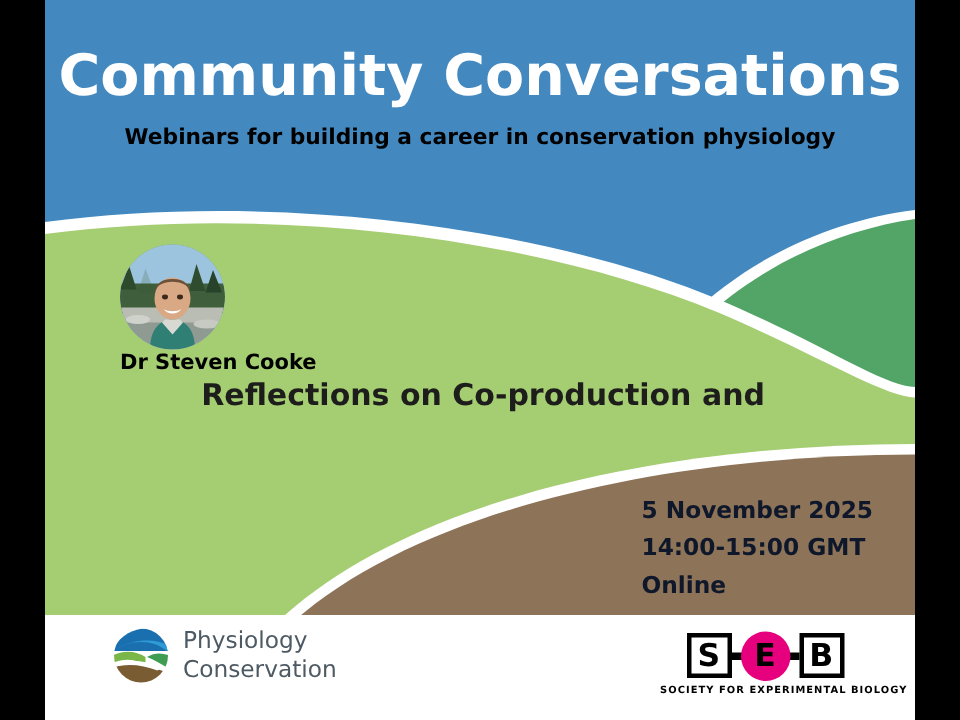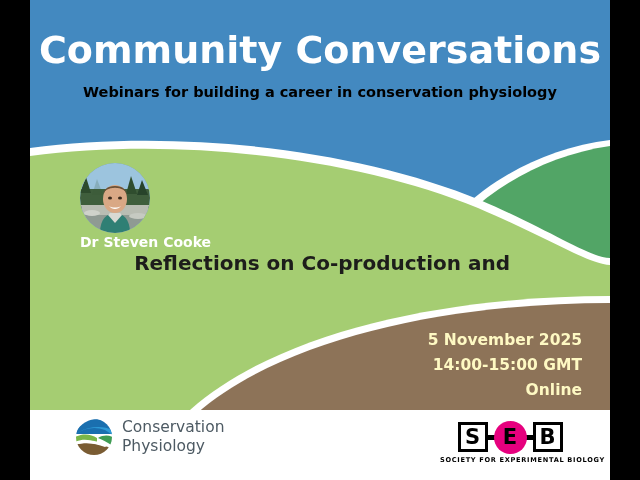--- a/index.html
+++ b/index.html
@@ -82,21 +82,21 @@
     background: #7fa8c8;
   }
   .speaker-photo svg { display: block; }
 
   .speaker-name {
     position: absolute;
     left: 50px;
     top: 234px;
     font-size: 14px;
     font-weight: 700;
-    color: #ffffff;
+    color: #000000;
     z-index: 25;
     white-space: nowrap;
   }
   .talk-title {
     position: absolute;
     left: 50px;
     top: 251px;
     width: 430px;
     font-size: 20px;
     font-weight: 700;
@@ -104,23 +104,23 @@
     color: #1d1d1b;
     z-index: 25;
   }
   .talk-title span { display: block; white-space: nowrap; text-align: right; }
 
   
   .details {
     position: absolute;
     right: 28px;
     top: 328px;
-    text-align: right;
+    text-align: left;
     z-index: 25;
-    color: #fef9c3;
+    color: #0f172a;
     font-size: 15.5px;
     font-weight: 700;
     line-height: 1.62;
   }
   .details div { white-space: nowrap; }
 
   
   .footer {
     position: absolute;
     left: 0;
@@ -287,22 +287,22 @@
             <rect x="0" y="0" width="38" height="38" fill="#ffffff"></rect>
             <path d="M0 16 C4 6 14 1 22 1 C30 1 36 5 38 11 L38 16 Z" fill="#1a6faf"></path>
             <path d="M0 17 C8 10 20 8 30 12 L38 17 L38 13 C30 7 14 8 4 14 Z" fill="#2e9ad6"></path>
             <path d="M0 19 C8 15 16 16 22 20 L22 25 C14 21 7 21 0 24 Z" fill="#7ab648"></path>
             <path d="M23 20 C28 22 33 25 38 28 L38 19 C33 17 28 17 23 20 Z" fill="#3f9c53"></path>
             <path d="M0 27 C10 23 24 25 38 31 L38 38 L0 38 Z" fill="#7a5c33"></path>
             <path d="M0 25 C9 21 22 22 33 27 L30 29 C20 25 9 24 0 27 Z" fill="#ffffff"></path>
           </g>
         </svg>
         <div class="cp-logo-text">
+          <span>Physiology</span>
           <span>Conservation</span>
-          <span>Physiology</span>
         </div>
       </div>
 
       <div class="seb-logo">
         <div class="seb-row">
           <div class="seb-box">S</div>
           <div class="seb-bar"></div>
           <div class="seb-circle">E</div>
           <div class="seb-bar"></div>
           <div class="seb-box">B</div>

